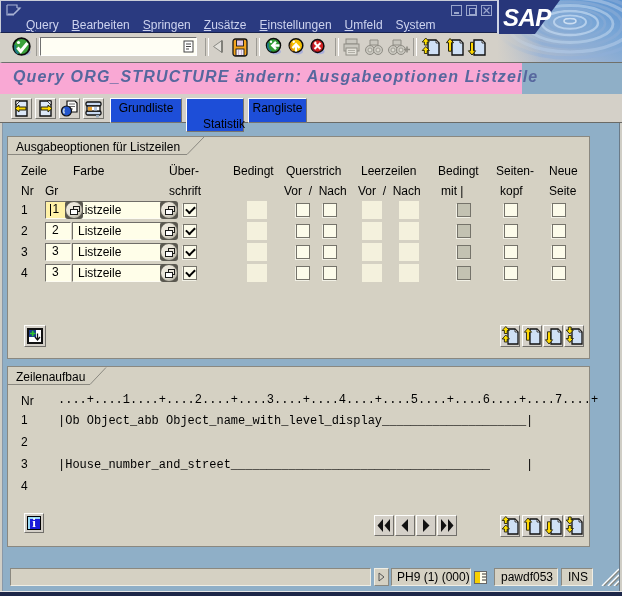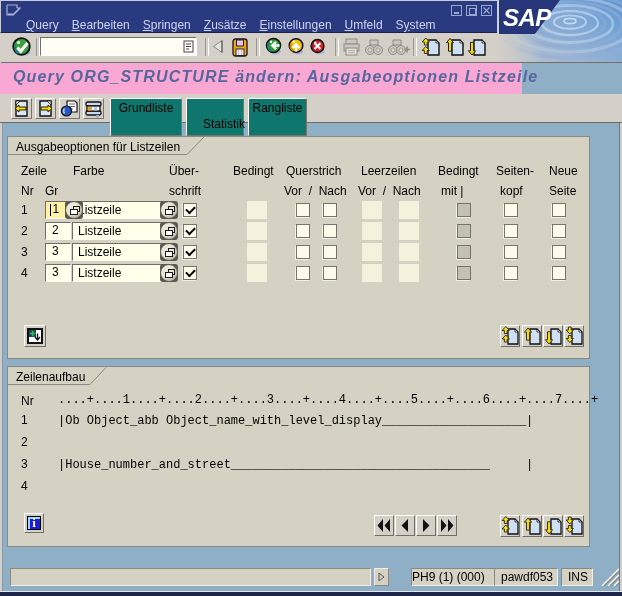--- a/index.html
+++ b/index.html
@@ -23,21 +23,21 @@
 
 #cmd{left:38px;top:4px;width:157px;height:19px;background:#fffef4;
   border:1px solid #707070;border-bottom-color:#fff;border-right-color:#fff;box-sizing:border-box;}
 
 #tband{left:0;top:63px;width:522px;height:31px;background:#f9a8d4;text-decoration:underline;}
 #tband .t{left:13px;top:5px;font-size:16px;font-weight:bold;font-style:italic;color:#57679e;white-space:nowrap;letter-spacing:1.15px;}
 
 #abar{left:0;top:94px;width:622px;height:29px;background:#d4d0c8;border-bottom:1px solid #6a6a66;box-sizing:border-box;}
 .ibtn{top:4px;width:21px;height:21px;background:#d4d0c8;
   border:1px solid;border-color:#fdfdfb #77756e #77756e #fdfdfb;box-sizing:border-box;}
-.tbtn{top:4px;height:38px;background:#0f766e;border:1px solid;
+.tbtn{top:4px;height:25px;background:#1d4ed8;border:1px solid;
   border-color:#fdfdfb #77756e #77756e #fdfdfb;box-sizing:border-box;
   font-size:12px;color:#000;text-align:center;line-height:19px;padding:0 8px;}
 
 .gbody{background:#d5d1c3;border:1px solid #8a8880;}
 
 .fld{background:#fffee9;border:1px solid;border-color:#6f6d68 #fdfcf2 #fdfcf2 #6f6d68;box-sizing:border-box;font-size:12px;color:#000;}
 .cell{background:#f4f1dd;box-sizing:border-box;}
 .cb{width:14px;height:14px;background:#fcfbea;border:1px solid #75736a;box-sizing:border-box;box-shadow:-1px 1px 0 #f2f1e6;}
 .cb.dis{background:#c3c2b2;}
 .cb.chk::before{content:"";position:absolute;left:1.8px;top:2.2px;width:7px;height:4px;
@@ -469,21 +469,21 @@
       </svg>
     </div>
 </div>
 
 <div class="abs stat" style="left:10px;top:568px;width:361px;height:18px"></div>
 <div class="abs stat" style="left:374px;top:568px;width:15px;height:18px;border-color:#f0eee4 #8a887f #8a887f #f0eee4">
     <svg width="13" height="16" viewBox="0 0 13 16">
       <polygon points="4,4 9,8 4,12" fill="#d5d1c3" stroke="#555" stroke-width="1"></polygon>
     </svg>
   </div>
-<div class="abs stat" style="left:411px;top:568px;width:88px;height:18px;line-height:16px;">PH9 (1) (000)
+<div class="abs stat" style="left:391px;top:568px;width:80px;height:18px;line-height:16px;padding-left:5px">PH9 (1) (000)
   <svg class="abs" style="left:82px;top:2px" width="13" height="13" viewBox="0 0 13 13">
       <rect x="0.5" y="0.5" width="12" height="12" fill="#fffef0" stroke="#666"></rect>
       <rect x="1" y="1" width="5" height="11" fill="#f7d000"></rect>
       <path d="M8 3 h4 M8 6 h4 M8 9 h4" stroke="#333"></path>
     </svg>
 </div>
 <div class="abs stat" style="left:494px;top:568px;width:64px;height:18px;line-height:16px;padding-left:6px">pawdf053</div>
 <div class="abs stat" style="left:561px;top:568px;width:32px;height:18px;line-height:16px;padding-left:6px">INS</div>
 <svg class="abs" style="left:596px;top:568px" width="24" height="18" viewBox="0 0 24 18">
     <path d="M23 1 L6 18 M23 7 L12 18 M23 13 L18 18" stroke="#fff" stroke-width="1.5"></path>

